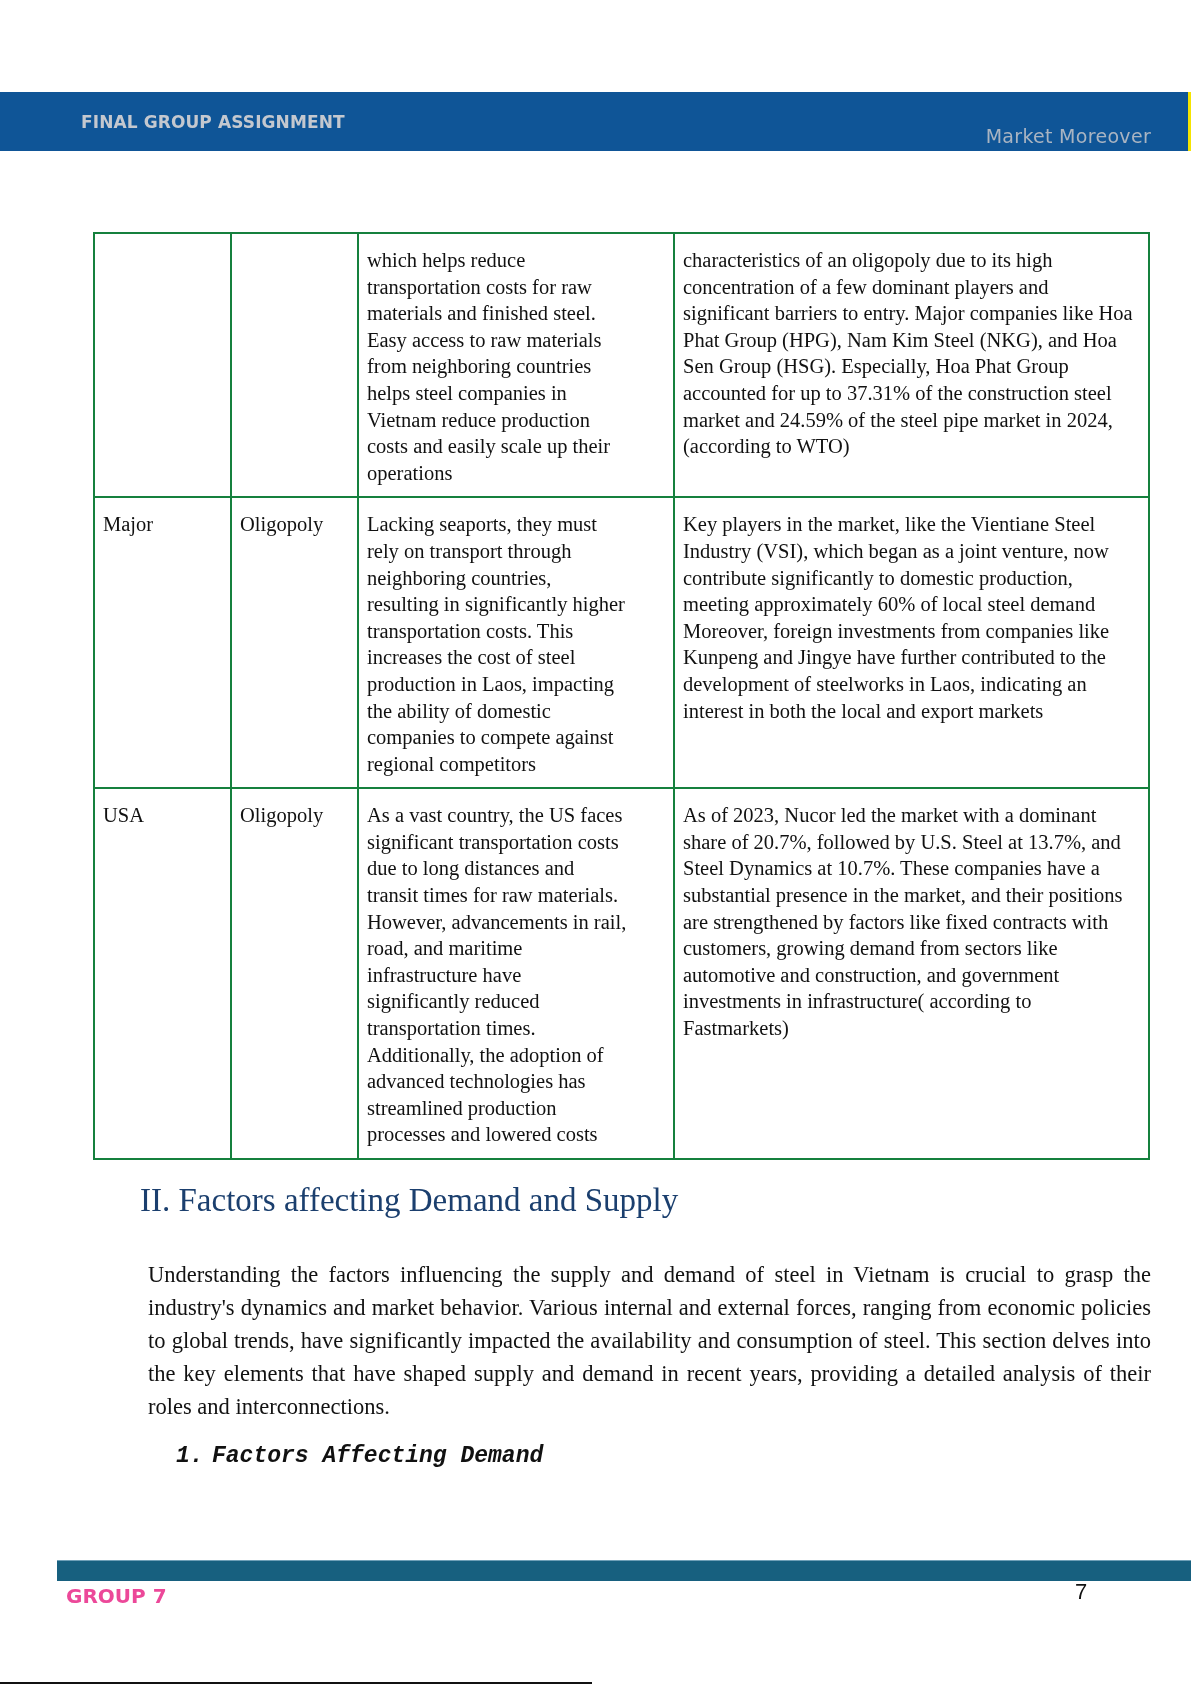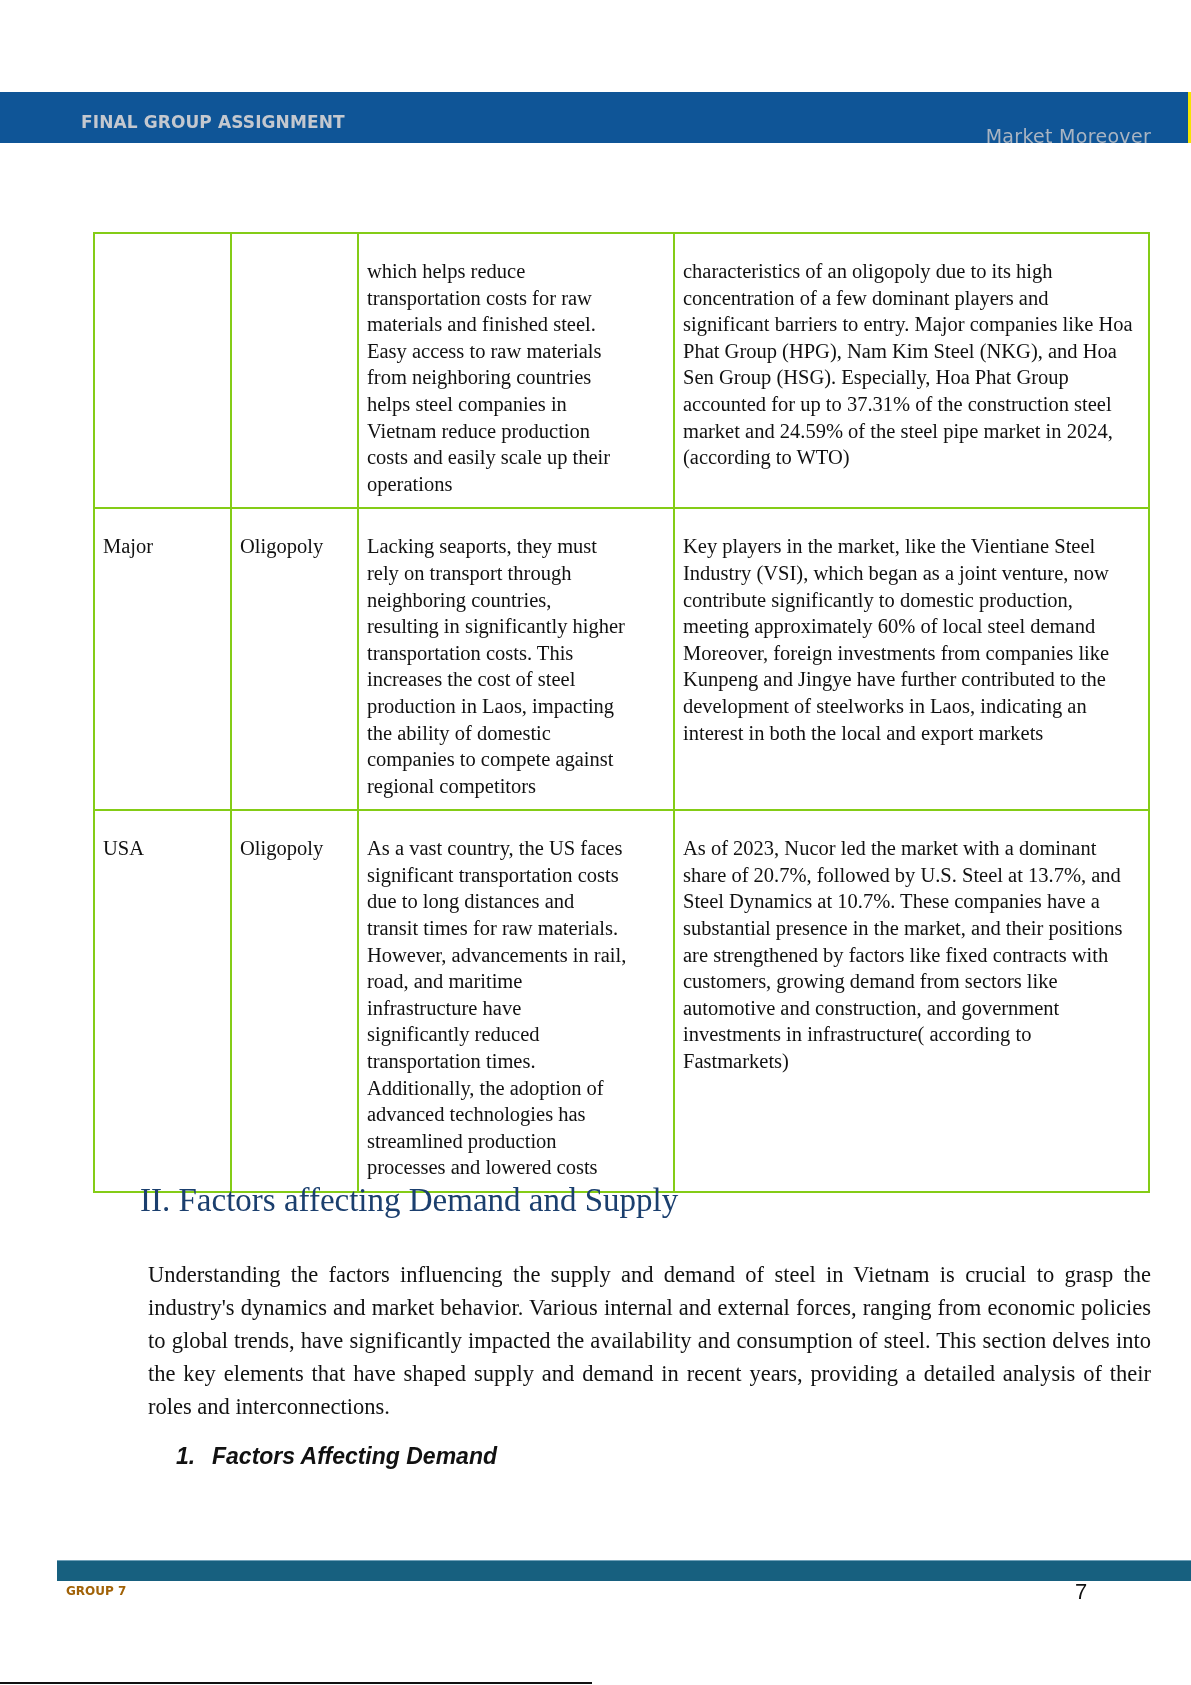--- a/index.html
+++ b/index.html
@@ -1,71 +1,71 @@
 <!DOCTYPE html>
 <html><head>
   <meta charset="utf-8">
   <style>
     html, body { margin: 0; padding: 0; background: #ffffff; }
     body { width: 1191px; height: 1685px; position: relative; overflow: hidden; }
 
     .header-bar {
-      position: absolute; left: 0; top: 92px; width: 1188px; height: 51px;
+      position: absolute; left: 0; top: 92px; width: 1188px; height: 59px;
       background: #0f5597;
       border-right: 3px solid #f5e400;
     }
     .header-left {
       position: absolute; left: 81px; top: 20px;
       color: #c4c8cf; font-family: "DejaVu Sans", sans-serif; font-weight: bold;
       font-size: 17px; letter-spacing: 0.1px;
     }
     .header-right {
       position: absolute; right: 37px; top: 33px;
       color: #a9b4c2; font-family: "DejaVu Sans", sans-serif; font-size: 19px;
       letter-spacing: 0.3px;
     }
 
     table.market {
       position: absolute; left: 93px; top: 232px; width: 1055px;
       border-collapse: collapse; table-layout: fixed;
       font-family: "Liberation Serif", serif; font-size: 20.5px; line-height: 26.6px; color: #111;
     }
     table.market td {
-      border: 2px solid #84cc16; vertical-align: top; padding: 24px 8px 10px 8px;
+      border: 2px solid #15803d; vertical-align: top; padding: 13px 8px 10px 8px;
     }
     table.market col.c1 { width: 137px; }
     table.market col.c2 { width: 127px; }
     table.market col.c3 { width: 316px; }
     table.market col.c4 { width: 475px; }
     .prewrap { white-space: pre-line; }
 
     .section-title {
       position: absolute; left: 140px; top: 1182px;
       font-family: "Liberation Serif", serif; font-weight: normal; font-size: 33px;
       color: #1b3f6e; margin: 0;
     }
     .intro {
       position: absolute; left: 140px; top: 1250px; width: 1003px;
       font-family: "Liberation Serif", serif; font-size: 22.5px; line-height: 33px;
       color: #111; text-align: justify; margin: 8px;
     }
     .sub-heading {
       position: absolute; left: 176px; top: 1443px;
-      font-family: Liberation Sans, sans-serif; font-weight: bold; font-style: italic;
+      font-family: Liberation Mono, monospace; font-weight: bold; font-style: italic;
       font-size: 23px; color: #111; margin: 0;
     }
     .sub-heading .num { display: inline-block; width: 36px; }
 
     .footer-bar {
       position: absolute; left: 57px; top: 1560px; width: 1134px; height: 20px;
       background: #17607f; border-top: 1px solid #6fa0b8;
     }
     .footer-left {
       position: absolute; left: 66px; top: 1584px;
-      font-family: "DejaVu Sans", sans-serif; font-weight: bold; font-size: 12px; color: #a16207;
+      font-family: "DejaVu Sans", sans-serif; font-weight: bold; font-size: 20px; color: #ec4899;
     }
     .footer-page {
       position: absolute; left: 1075px; top: 1579px;
       font-family: "Liberation Sans", sans-serif; font-size: 22px; color: #111;
     }
     .bottom-rule {
       position: absolute; left: 0; top: 1682px; width: 592px; height: 2px; background: #111;
     }
   </style>
 </head>

